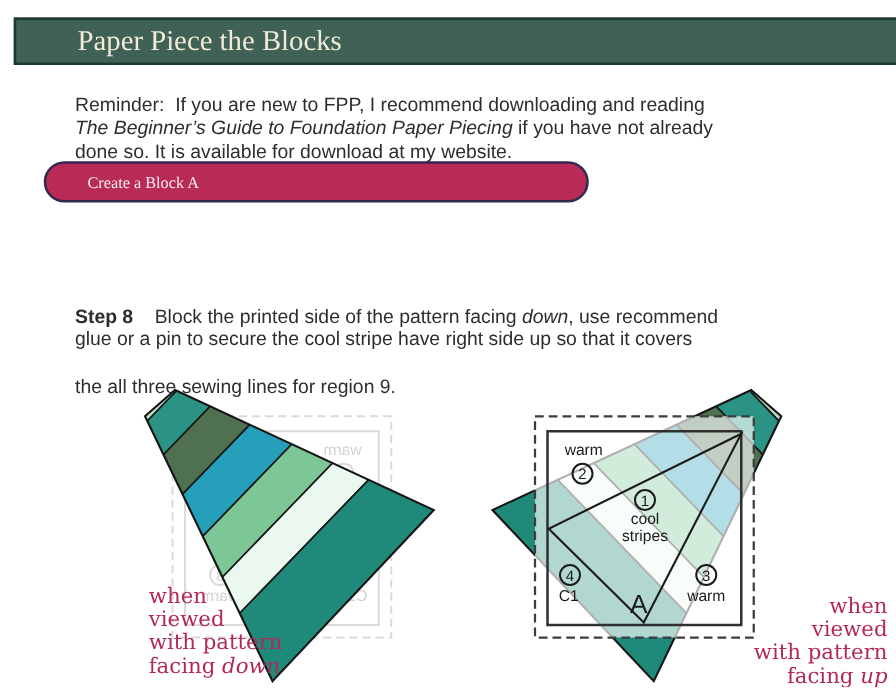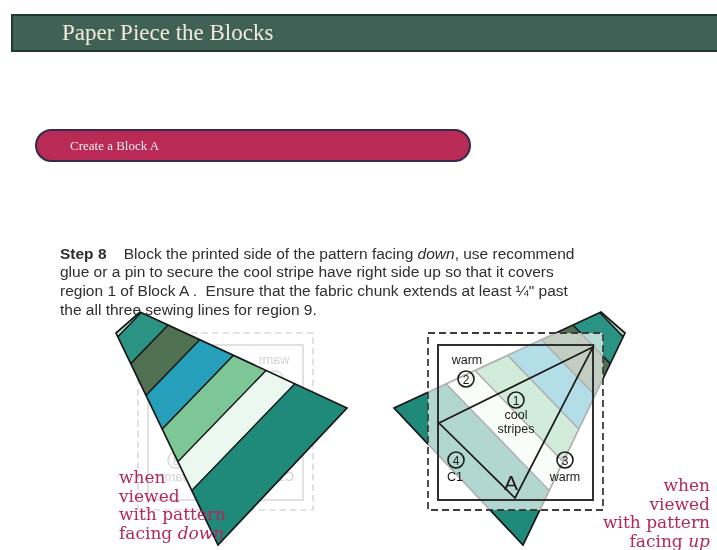--- a/index.html
+++ b/index.html
@@ -39,27 +39,28 @@
 </style>
 </head>
 <body>
 
 <div id="page">
 
   <div class="banner">
     <span>Paper Piece the Blocks</span>
   </div>
 
+  <p class="para" id="reminder"><span>Reminder:  If you are new to FPP, I recommend downloading and reading</span><br><em>The Beginner’s Guide to Foundation Paper Piecing</em><span> if you have not already</span><br><span>done so. It is available for download at my website.</span></p>
 
   <div class="pill">
     <span>Create a Block A</span>
   </div>
 
 
-  <p class="para" id="step2"><b>Step 8</b><span>    Block the printed side of the pattern facing </span><em>down</em><span>, use recommend</span><br><span>glue or a pin to secure the cool stripe have right side up so that it covers</span><br><span>region 1 of Block A .  Ensure that the fabric chunk extends at least ¼" past</span><br><span>the all three sewing lines for region 9.</span></p>
+  <p class="para" id="step2"><b>Step 8</b><span>    Block the printed side of the pattern facing </span><em>down</em><span>, use recommend</span><br><span>glue or a pin to secure the cool stripe have right side up so that it covers</span><br><br><span>the all three sewing lines for region 9.</span></p>
 
   <svg id="diagram-svg" width="717" height="250" viewBox="0 0 717 250">
 
     <g class="faint" transform="translate(741,0) scale(-1,1)">
       <rect x="428" y="33" width="175" height="177" fill="none" class="faint-stroke" stroke-width="1.6" stroke-dasharray="6.5 4"></rect>
       <rect x="438" y="45" width="155" height="155" fill="none" class="faint-stroke" stroke-width="1.6"></rect>
       <polygon points="593,47 439,123 515,198" fill="none" stroke="#e2e2e2" stroke-width="1.5"></polygon>
       <text class="dlabel" x="467" y="64" text-anchor="middle">warm</text>
       <circle cx="466" cy="79" r="8" fill="none" class="faint-stroke" stroke-width="1.5"></circle>
       <text class="dnum" x="466" y="83.5" text-anchor="middle">2</text>

